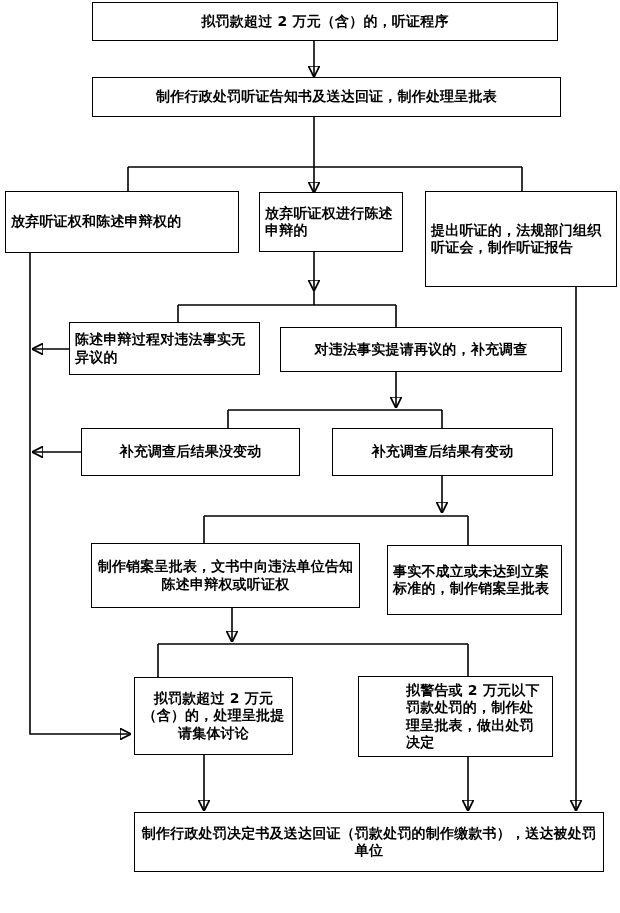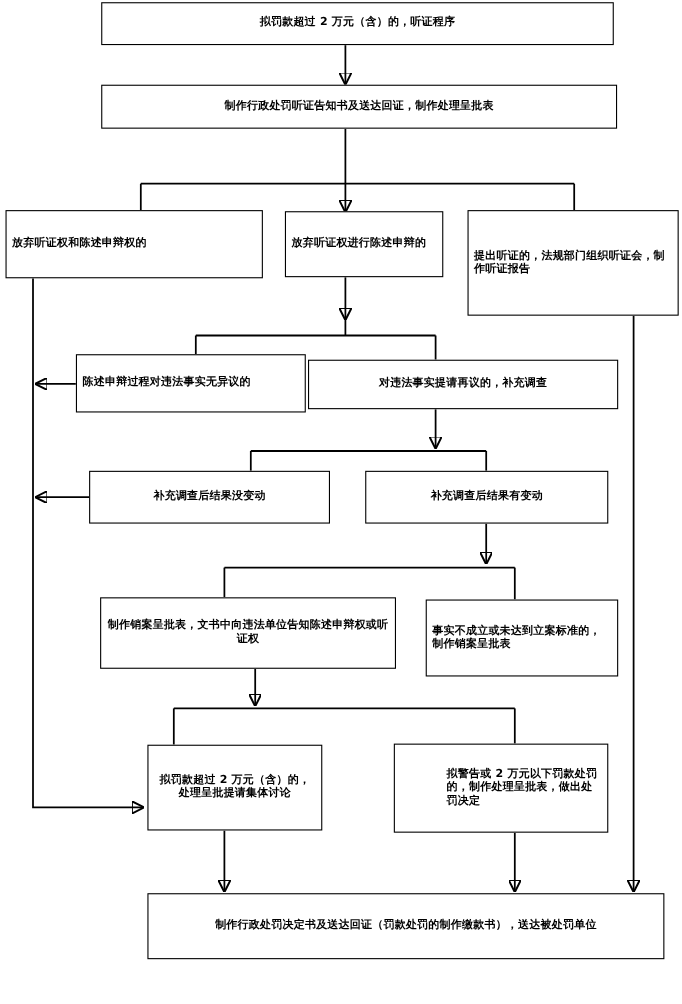--- a/index.html
+++ b/index.html
@@ -19,21 +19,21 @@
     position: absolute;
     box-sizing: border-box;
     border: 1.6px solid #000000;
     background: #ffffff;
     color: #000000;
     display: flex;
     align-items: center;
     justify-content: center;
     text-align: center;
     line-height: 1.22;
-    font-size: 10px;
+    font-size: 14px;
     font-weight: 700;
     letter-spacing: 0.2px;
     padding: 2px 5px;
     z-index: 3;
   }
   .node.left-align {
     justify-content: flex-start;
     text-align: left;
   }
   .node .txt { display: block; width: 100%; }
@@ -119,21 +119,21 @@
   </div>
 
   <div class="node left-align" style="left:425px; top:191px; width:192px; height:96px;">
     <span class="txt">提出听证的，法规部门组织听证会，制作听证报告</span>
   </div>
 
   <div class="node left-align" style="left:259px; top:192px; width:144px; height:60px;">
     <span class="txt">放弃听证权进行陈述申辩的</span>
   </div>
 
-  <div class="node left-align" style="left:69px; top:322px; width:209px; height:53px;">
+  <div class="node left-align" style="left:69px; top:322px; width:191px; height:53px;">
     <span class="txt">陈述申辩过程对违法事实无异议的</span>
   </div>
 
   <div class="node" style="left:280px; top:327px; width:282px; height:45px;">
     <span class="txt">对违法事实提请再议的，补充调查</span>
   </div>
 
   <div class="node" style="left:81px; top:428px; width:219px; height:48px;">
     <span class="txt">补充调查后结果没变动</span>
   </div>

